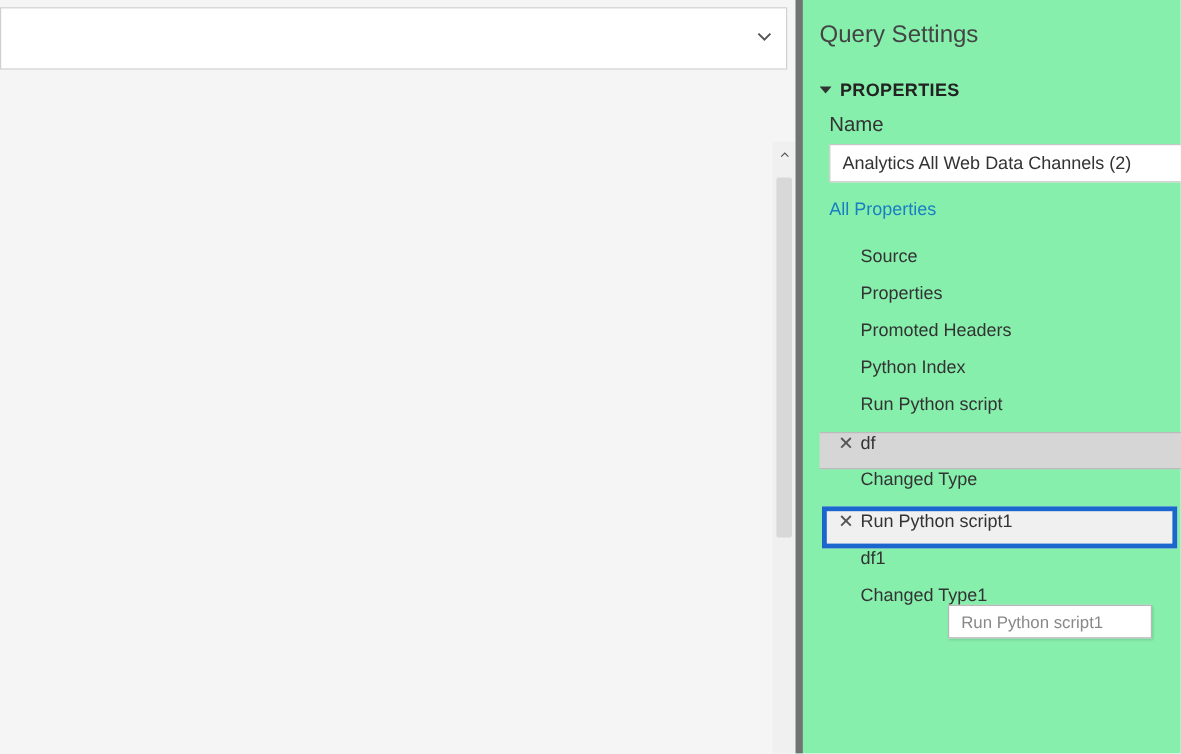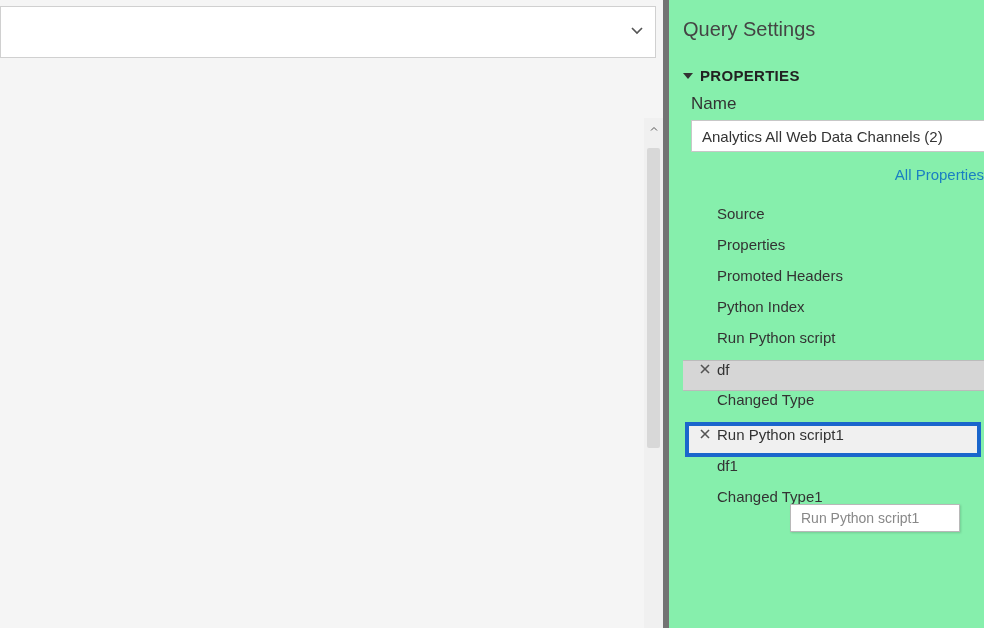--- a/index.html
+++ b/index.html
@@ -103,21 +103,20 @@
       color: #333;
       margin-left: 4px;
       margin-bottom: 14px;
       outline: none;
     }
     .all-props-link {
       color: #1a7fc2;
       font-size: 15px;
       margin-left: 4px;
       cursor: pointer;
-      text-align: right;
     }
     .steps-list { margin-left: 6px; margin-top: 6px; }
     .step-row {
       height: 31px;
       display: flex;
       padding-left: 28px;
       font-size: 15px;
       color: #333;
       cursor: pointer;
       position: relative;

